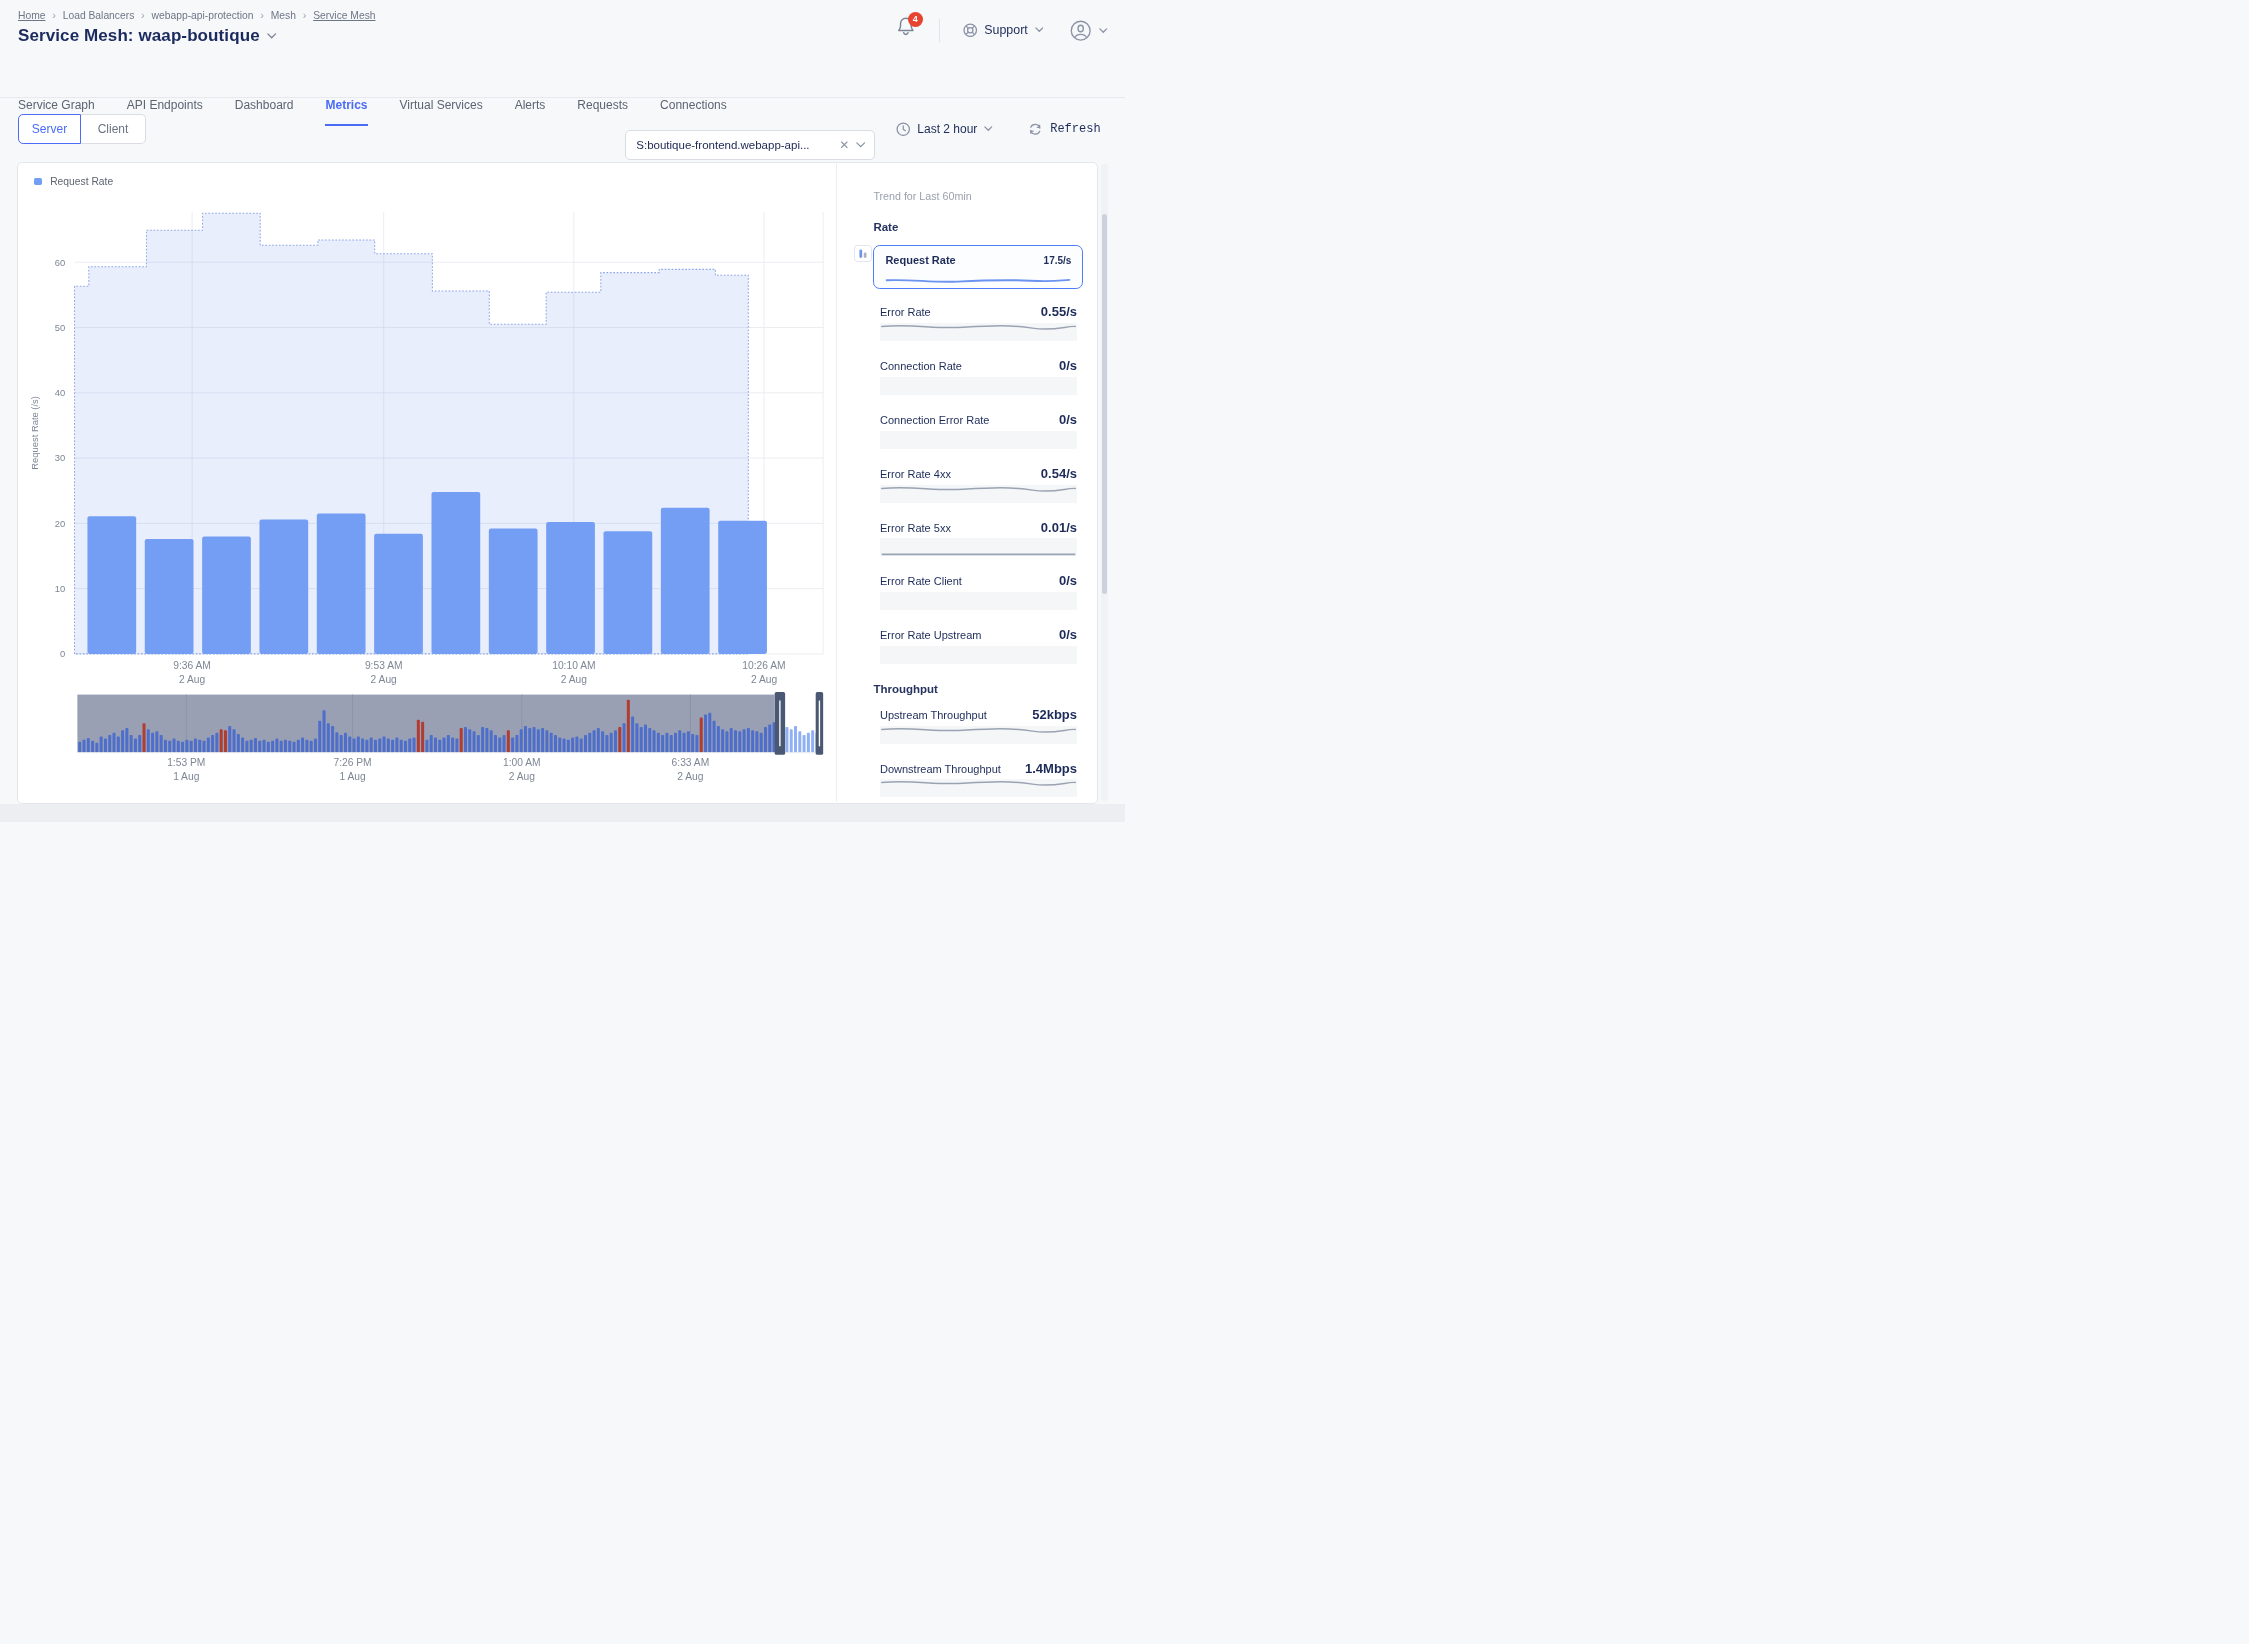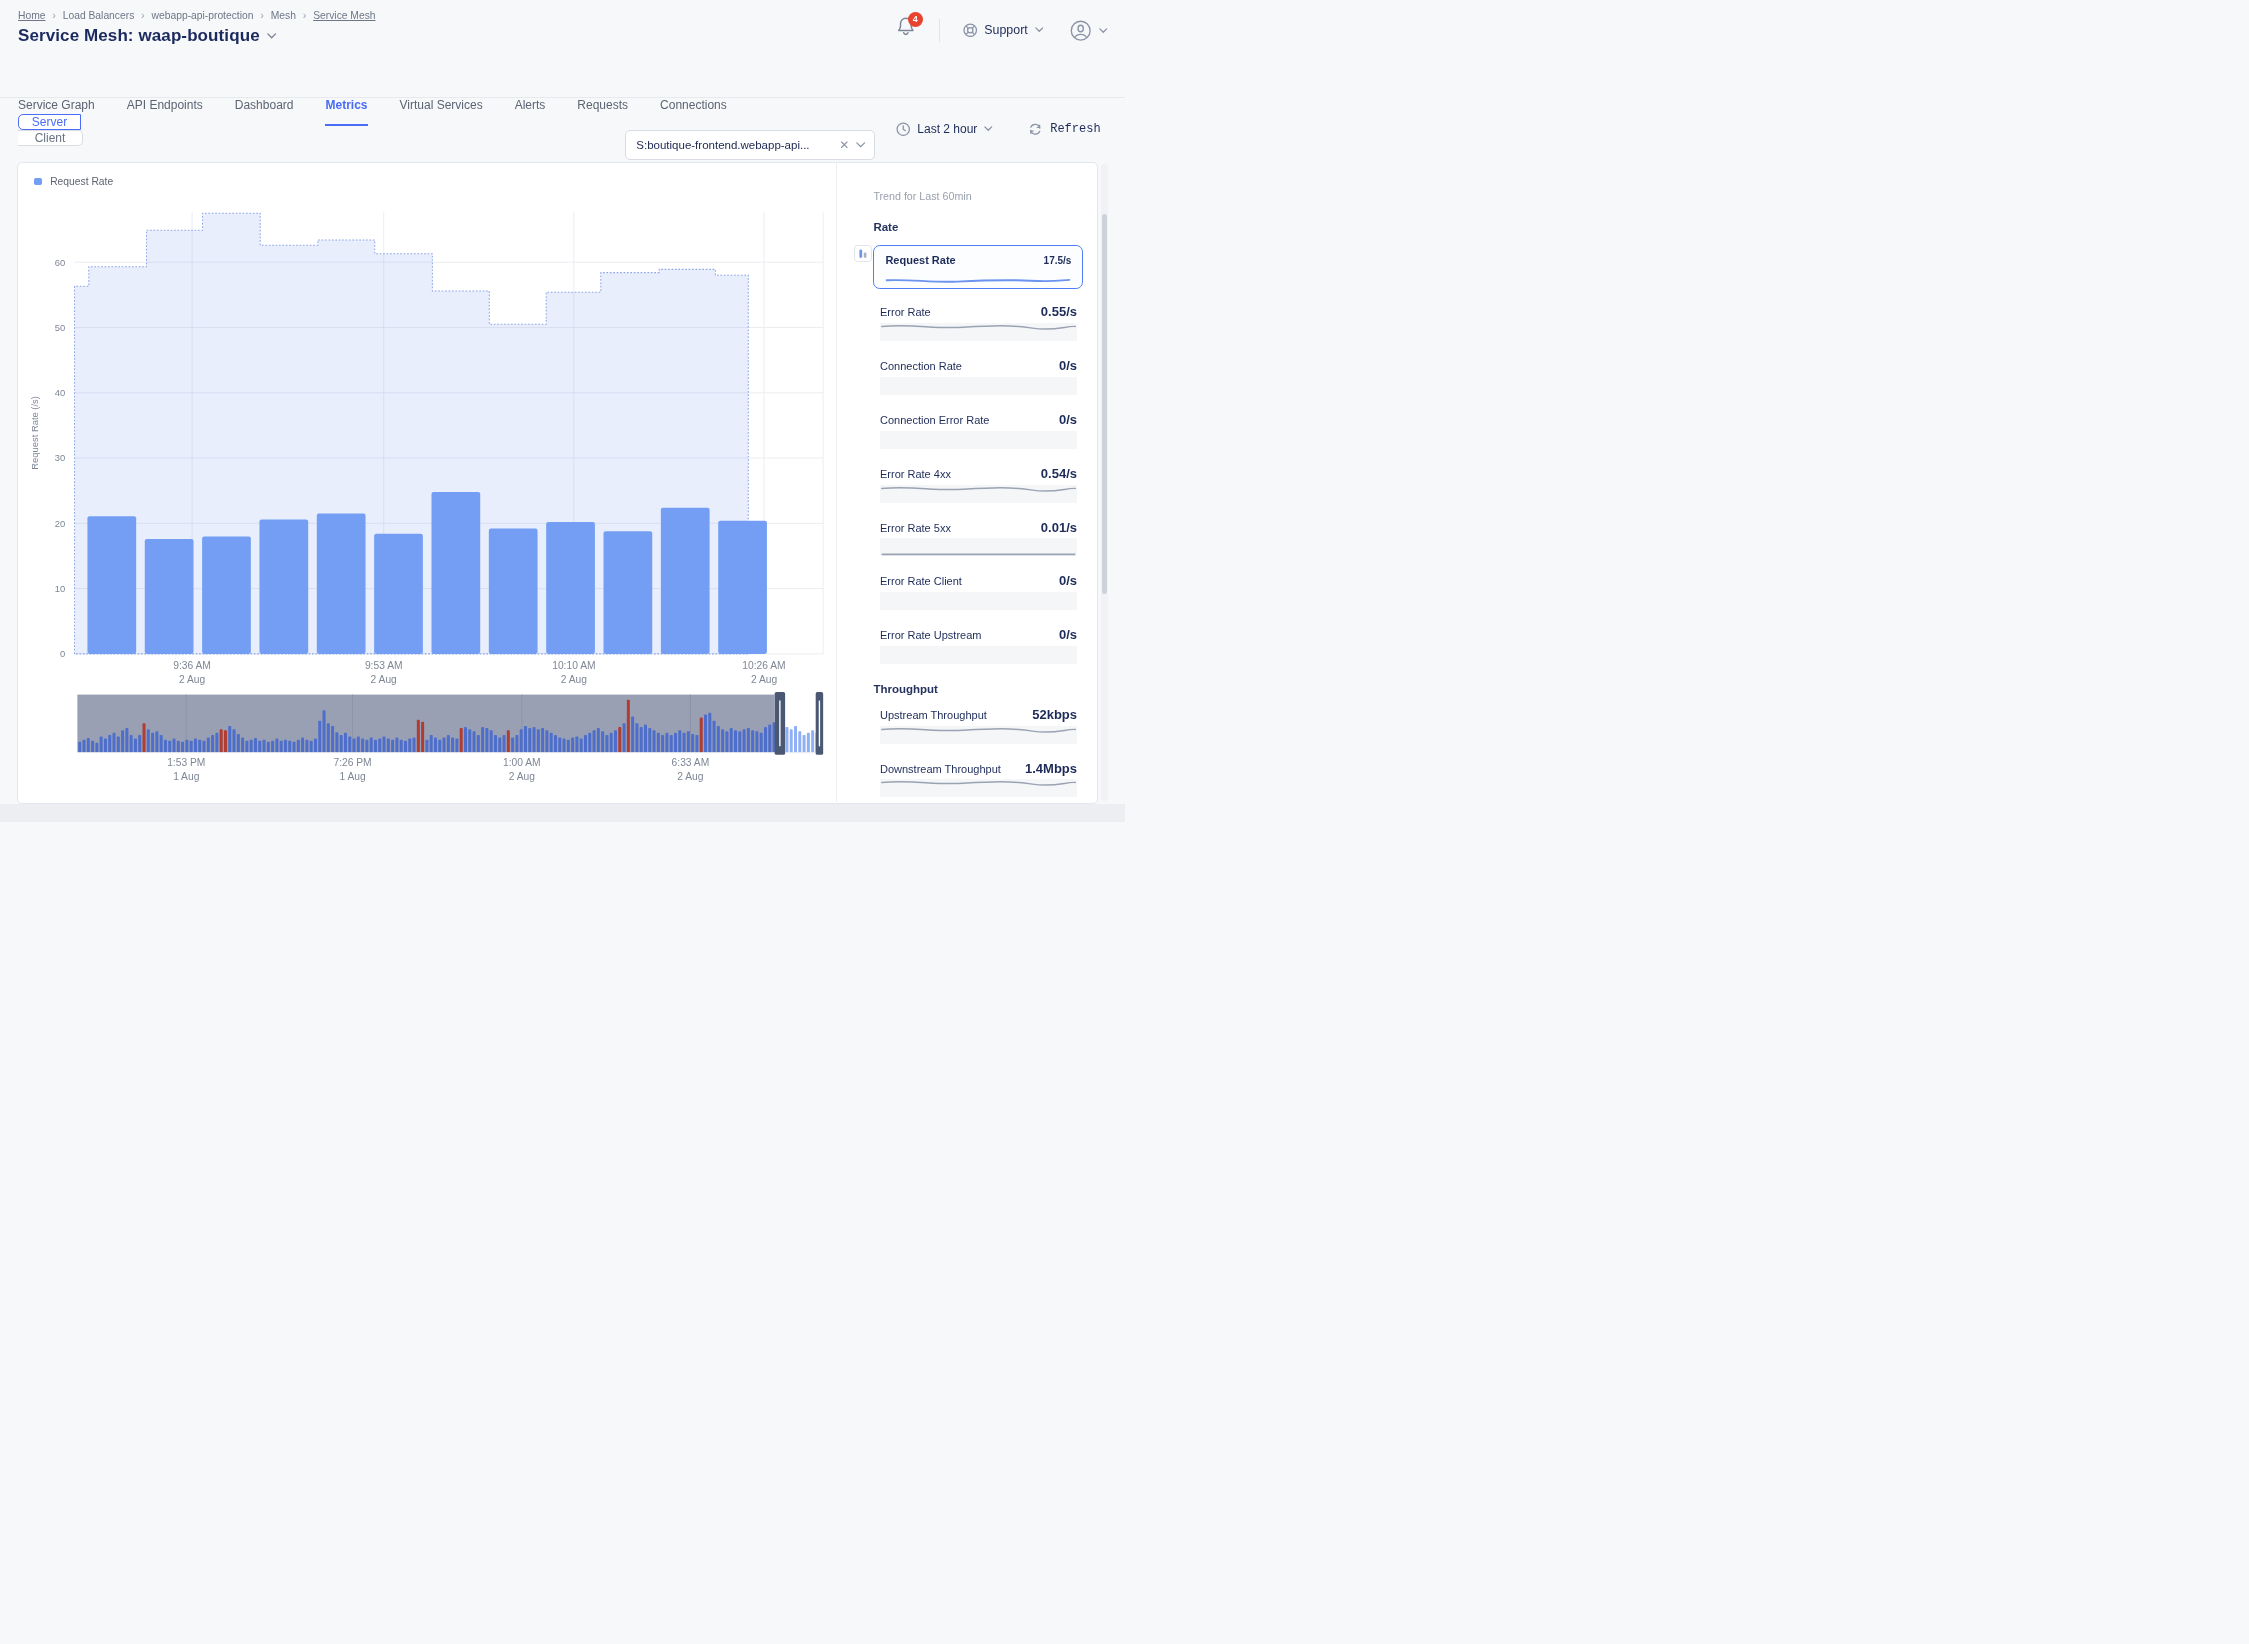--- a/index.html
+++ b/index.html
@@ -17,21 +17,21 @@
   #header-divider{left:939px;top:19px;width:0.9px;height:23px;background:#e2e4e9;}
   #support-wrap{left:963px;top:19px;height:22px;display:flex;align-items:center;gap:6.8px;cursor:pointer;}
   #support-label{font-size:12.4px;color:#1d2b59;}
   #avatar-wrap{left:1070px;top:19px;height:24px;display:flex;align-items:center;gap:7.7px;cursor:pointer;}
   
   #tabs{left:18px;top:70px;height:28px;display:flex;gap:32px;margin-top:28px;}
   .tab{font-size:12px;color:#5b6472;padding-bottom:12px;cursor:pointer;white-space:nowrap;}
   .tab.active{color:#4a6cf7;font-weight:700;border-bottom:2.6px solid #4a6cf7;}
   #tabs-rule{left:0;top:97px;width:1125px;height:0.9px;background:#e7e9ee;}
   
-  #seg-toggle{left:18px;top:114px;height:30px;display:flex;flex-direction:column;}
+  #seg-toggle{left:18px;top:114px;height:30px;display:flex;}
   .seg-btn{height:30px;display:flex;align-items:center;justify-content:center;font-size:12px;background:#fff;cursor:pointer;box-sizing:border-box;}
   #seg-server{width:63px;border:1.3px solid #4a6cf7;color:#4a6cf7;border-radius:5.1px 0 0 5.1px;z-index:2;}
   #seg-client{width:65px;border:0.9px solid #d9dce3;border-left:none;color:#6a7383;border-radius:0 5.1px 5.1px 0;}
   #filter-select{left:625px;top:130px;width:250px;height:30px;background:#fff;border:0.9px solid #d9dce3;border-radius:5px;box-sizing:border-box;display:flex;align-items:center;padding:0 8.5px 0 10.3px;cursor:pointer;}
   #filter-value{flex:1;font-size:11.5px;color:#222c56;white-space:nowrap;overflow:hidden;}
   #filter-clear{color:#8b93a7;font-size:12px;padding:0 6.8px 0 5.1px;cursor:pointer;}
   #time-range{left:896px;top:114px;height:30px;display:flex;align-items:center;gap:6.8px;cursor:pointer;}
   #time-range-label{font-size:12px;color:#1d2b59;}
   #refresh-btn{left:1028px;top:114px;height:30px;display:flex;align-items:center;gap:7.7px;cursor:pointer;}
   #refresh-label{font-size:12px;color:#1d2b59;font-family:Liberation Mono, monospace;}

